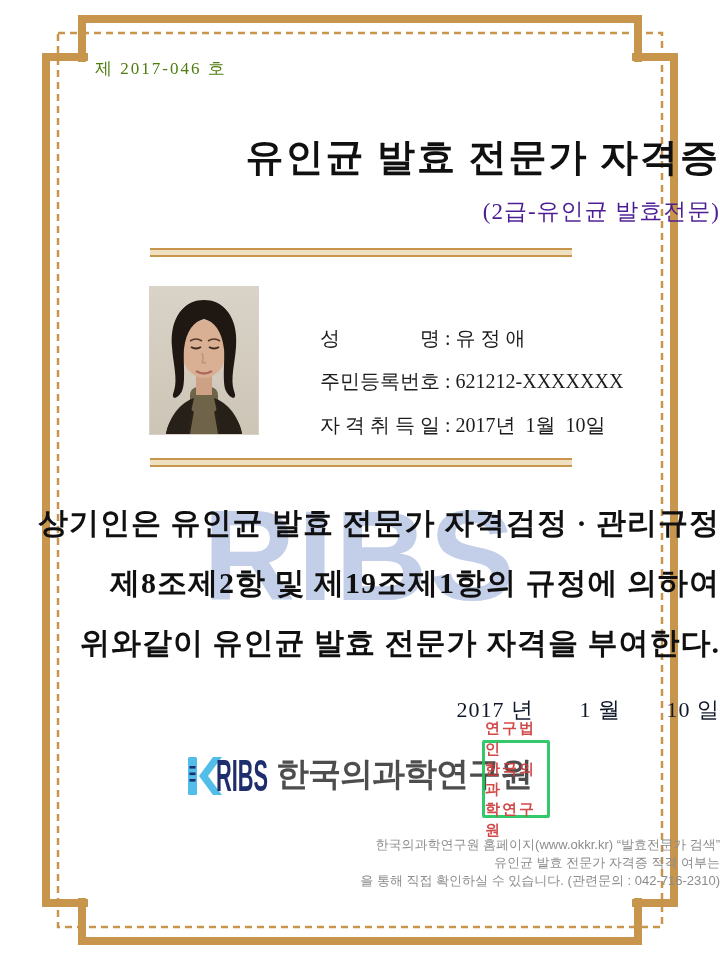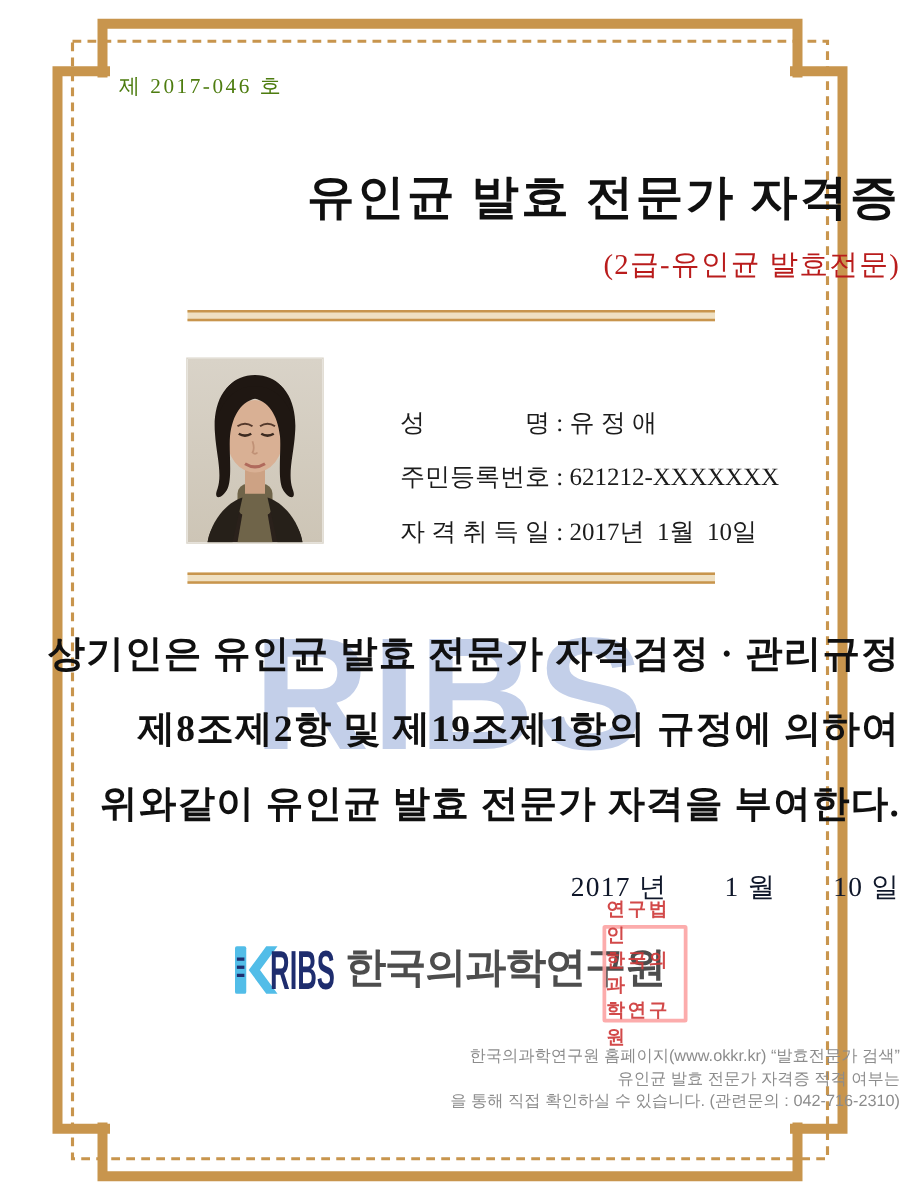--- a/index.html
+++ b/index.html
@@ -8,21 +8,21 @@
   .abs{position:absolute;}
   .center{left:0;right:0;text-align:right;}
   .pre{white-space:pre;}
 
   
   .frame-svg{position:absolute;inset:0;z-index:0;}
 
   
   .cert-no{left:95px;top:57px;font-size:17px;letter-spacing:2px;color:#4d7c0f;z-index:2;}
   .title{top:132px;font-size:38px;font-weight:bold;letter-spacing:2px;color:#101010;z-index:2;}
-  .subtitle{top:196px;font-size:23px;letter-spacing:1px;color:#b91c1c;z-index:2;}
+  .subtitle{top:196px;font-size:23px;letter-spacing:1px;color:#4c1d95;z-index:2;}
 
   .rule{left:150px;width:422px;height:5px;border-top:2px solid #c8954d;border-bottom:2px solid #c8954d;background:#efe0c2;z-index:2;}
   .rule1{top:248px;}
   .rule2{top:458px;}
 
   
   .photo{left:150px;top:287px;width:108px;height:147px;outline:1px solid #d9d3c7;z-index:2;}
 
   
   .info{left:290px;top:287px;width:300px;z-index:2;font-size:20px;color:#1c1c1c;}
@@ -41,21 +41,21 @@
   .bl1{top:503px;}
   .bl2{top:563px;}
   .bl3{top:623px;}
 
   .issue-date{top:695px;font-size:22px;letter-spacing:1px;color:#0f172a;z-index:2;}
 
   
   .logo-svg{left:188px;top:755px;z-index:2;}
   .org-name{left:276px;top:752px;font-family:Liberation Mono, monospace;
             font-weight:bold;font-size:33px;letter-spacing:-1px;color:#4d4d4d;z-index:2;}
-  .seal{left:482px;top:740px;width:62px;height:72px;border:3px solid #fca5a5;border-radius:2px;
+  .seal{left:482px;top:740px;width:62px;height:72px;border:3px solid #22c55e;border-radius:2px;
         z-index:3;display:flex;flex-direction:column;justify-content:center;align-items:center;
         color:#cf3a3a;font-weight:bold;font-size:15px;line-height:1.35;letter-spacing:2px;opacity:.92;}
 
   
   .footer{top:836px;font-family:"Liberation Sans","DejaVu Sans",sans-serif;font-size:13px;
           line-height:18px;color:#8c8c8c;z-index:2;}
 </style>
 </head>
 <body>
 

